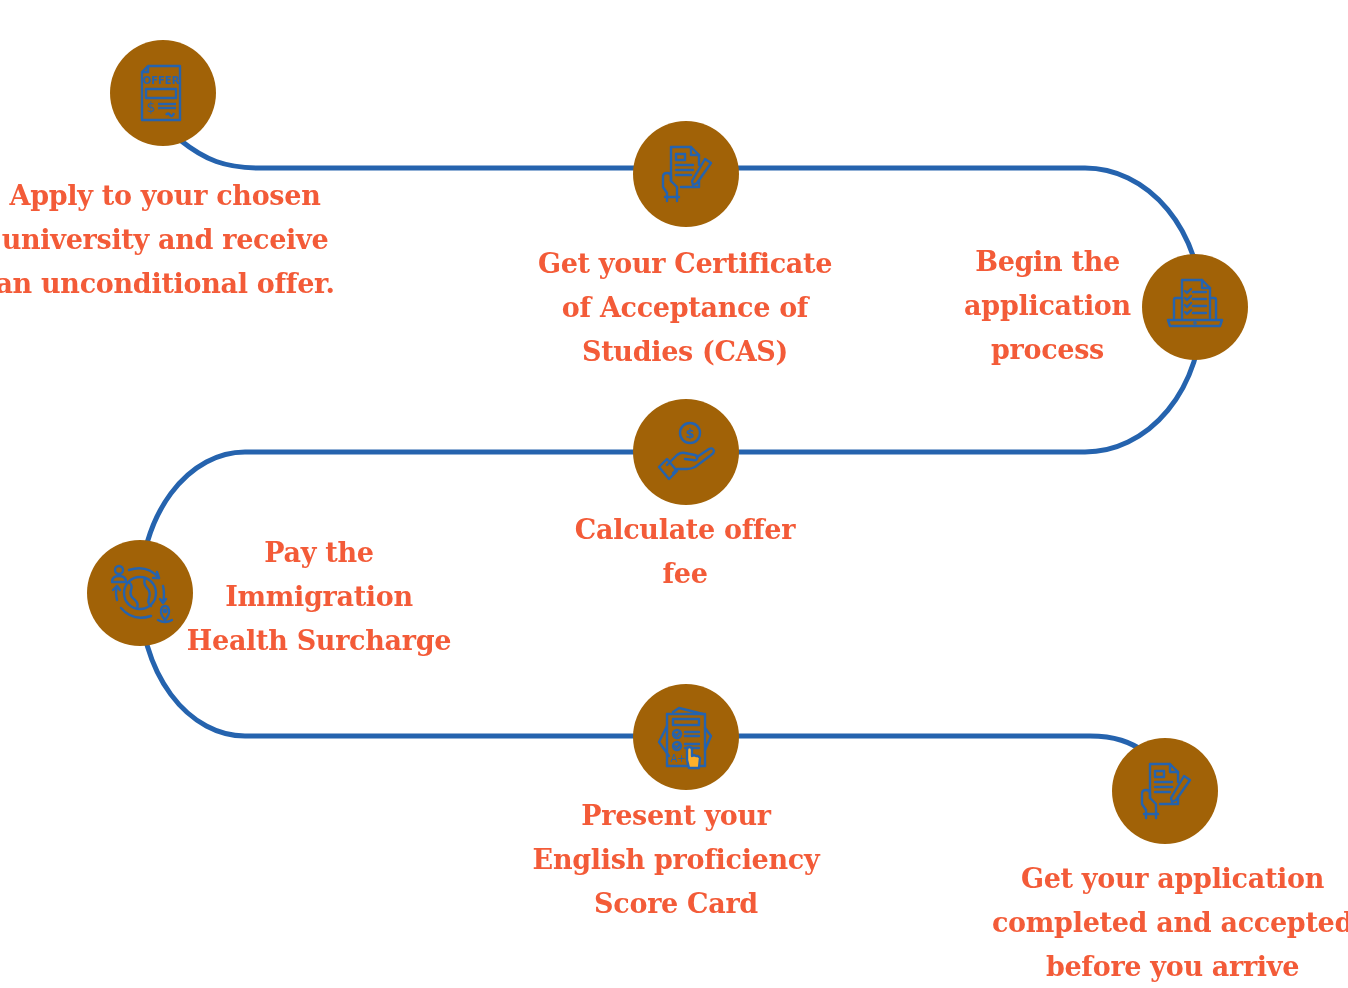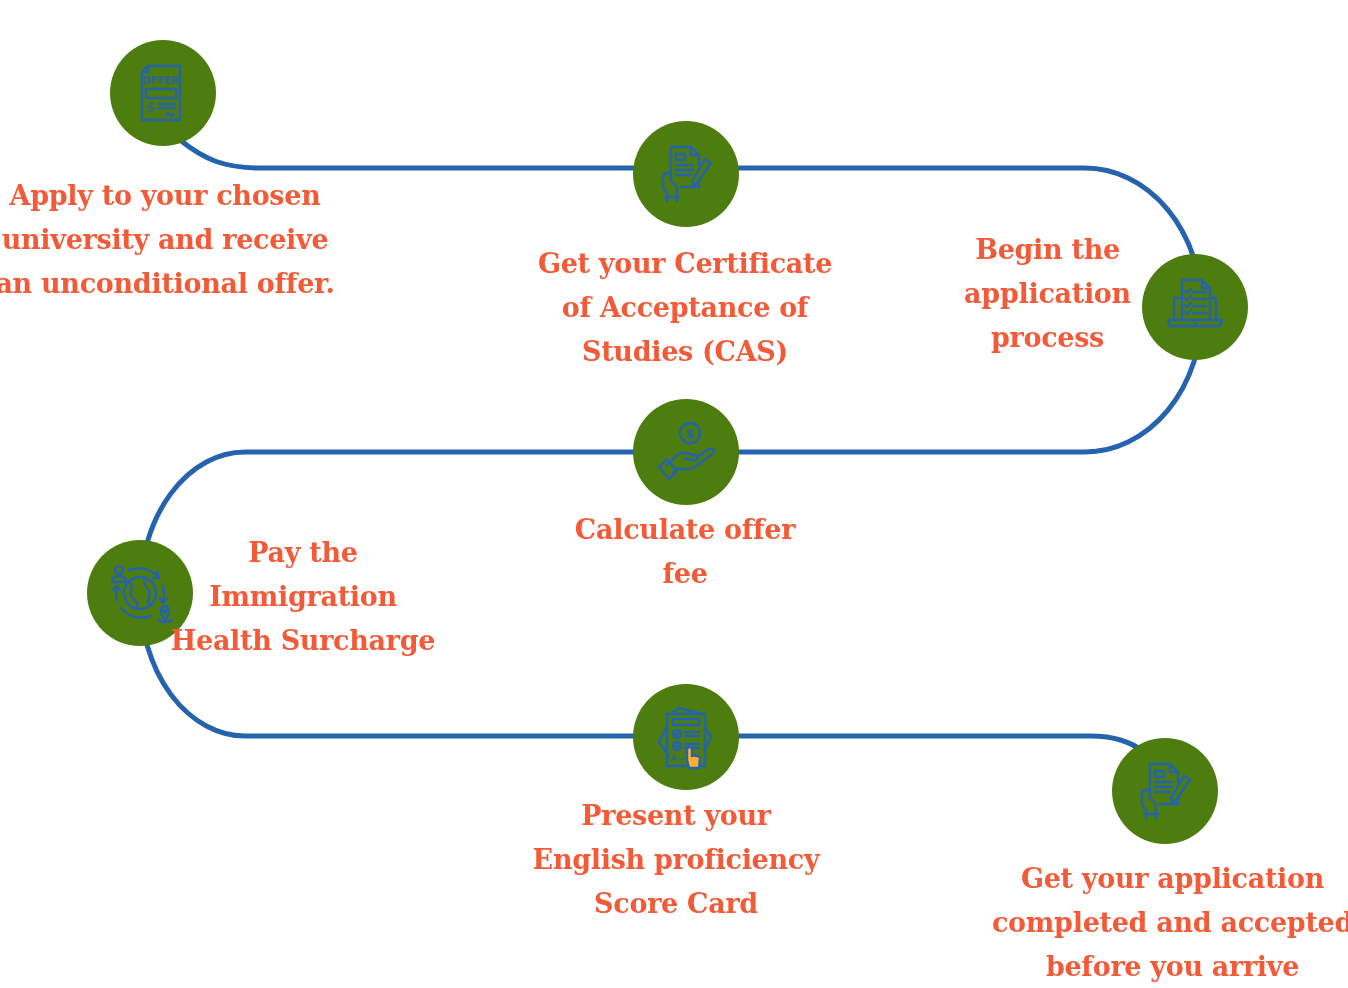--- a/index.html
+++ b/index.html
@@ -1,18 +1,18 @@
 <!DOCTYPE html>
 <html><head>
 <meta charset="utf-8">
 <style>
   html, body { margin:0; padding:0; background:#ffffff; }
   body { width:1348px; height:988px; position:relative; overflow:hidden; font-family:"DejaVu Serif", "Liberation Serif", serif; }
   #path-layer { position:absolute; left:0; top:0; width:1348px; height:988px; }
-  .node { position:absolute; width:106px; height:106px; border-radius:50%; background:#4d7c0f; display:flex; align-items:center; justify-content:center; }
+  .node { position:absolute; width:106px; height:106px; border-radius:50%; background:#a16207; display:flex; align-items:center; justify-content:center; }
   .node svg { width:66px; height:66px; }
   .label { position:absolute; color:#F35B38; font-weight:bold; font-size:27px; line-height:44px; text-align:center; white-space:pre-line; letter-spacing:-0.3px; }
 </style>
 </head>
 <body>
 
 <svg id="path-layer" viewBox="0 0 1348 988">
   <path fill="none" stroke="#2563AE" stroke-width="5" stroke-linecap="round" d="M 180 140 C 205 160, 225 168, 260 168 L 1085 168 A 117 142 0 0 1 1085 452 L 245 452 A 105 142 0 0 0 245 736 L 1090 736 C 1115 736, 1130 742, 1145 752"></path>
 </svg>
 
@@ -61,21 +61,21 @@
     <path d="M23 17 l2 2 l4 -4"></path>
       <line x1="31" y1="18" x2="44" y2="18"></line>
     <path d="M23 24 l2 2 l4 -4"></path>
       <line x1="31" y1="25" x2="44" y2="25"></line>
     <path d="M23 31 l2 2 l4 -4"></path>
       <line x1="31" y1="32" x2="44" y2="32"></line>
     <path d="M23 38 l2 2 l4 -4"></path>
       <line x1="31" y1="39" x2="44" y2="39"></line>
   </svg>
 </div>
-<div class="label" style="left:945px; top:228px; width:205px;">Begin the
+<div class="label" style="left:945px; top:240px; width:205px;">Begin the
 application
 process</div>
 
 <div class="node" style="left:633px; top:399px;">
   <svg viewBox="0 0 66 66" fill="none" stroke="#2563AE" stroke-width="2.4" stroke-linejoin="round" stroke-linecap="round">
     <circle cx="37" cy="14" r="10"></circle>
     <text x="37" y="19" text-anchor="middle" font-family="DejaVu Sans, sans-serif" font-weight="bold" font-size="13" fill="#2563AE" stroke="none">$</text>
     <path d="M14 46 L24 36 Q28 33 32 34 L42 36 Q45 37 44 40 Q43 42 40 41 L32 40"></path>
     <path d="M44 38 L56 30 Q60 28 61 32 Q61 34 58 36 L42 48 Q38 50 34 50 L24 50 L20 54"></path>
     <path d="M6 48 L14 40 L24 52 L16 60 Z"></path>
@@ -96,21 +96,21 @@
     <path d="M44 56 Q26 62 14 48"></path>
     <path d="M10 40 Q8 32 10 26"></path>
     <path d="M6 30 L10 26 L13 30"></path>
     <path d="M56 26 Q58 34 56 42"></path>
     <path d="M53 39 L56 43 L59 39"></path>
     <path d="M54 52 Q54 46 58 46 Q62 46 62 52 Q62 55 58 60 Q54 55 54 52 Z"></path>
     <circle cx="58" cy="51" r="1.2"></circle>
     <path d="M51 60 Q58 64 65 60"></path>
   </svg>
 </div>
-<div class="label" style="left:164px; top:531px; width:278px;">Pay the
+<div class="label" style="left:180px; top:531px; width:278px;">Pay the
 Immigration
 Health Surcharge</div>
 
 <div class="node" style="left:633px; top:684px;">
   <svg viewBox="0 0 66 66" fill="none" stroke="#2563AE" stroke-width="2.4" stroke-linejoin="round" stroke-linecap="round">
     <path d="M20 8 L26 4 L50 10"></path>
     <path d="M14 22 L6 38 L16 52"></path>
     <path d="M52 24 L58 32 L52 46"></path>
     <rect x="14" y="10" width="38" height="52"></rect>
     <rect x="20" y="15" width="26" height="6"></rect>

